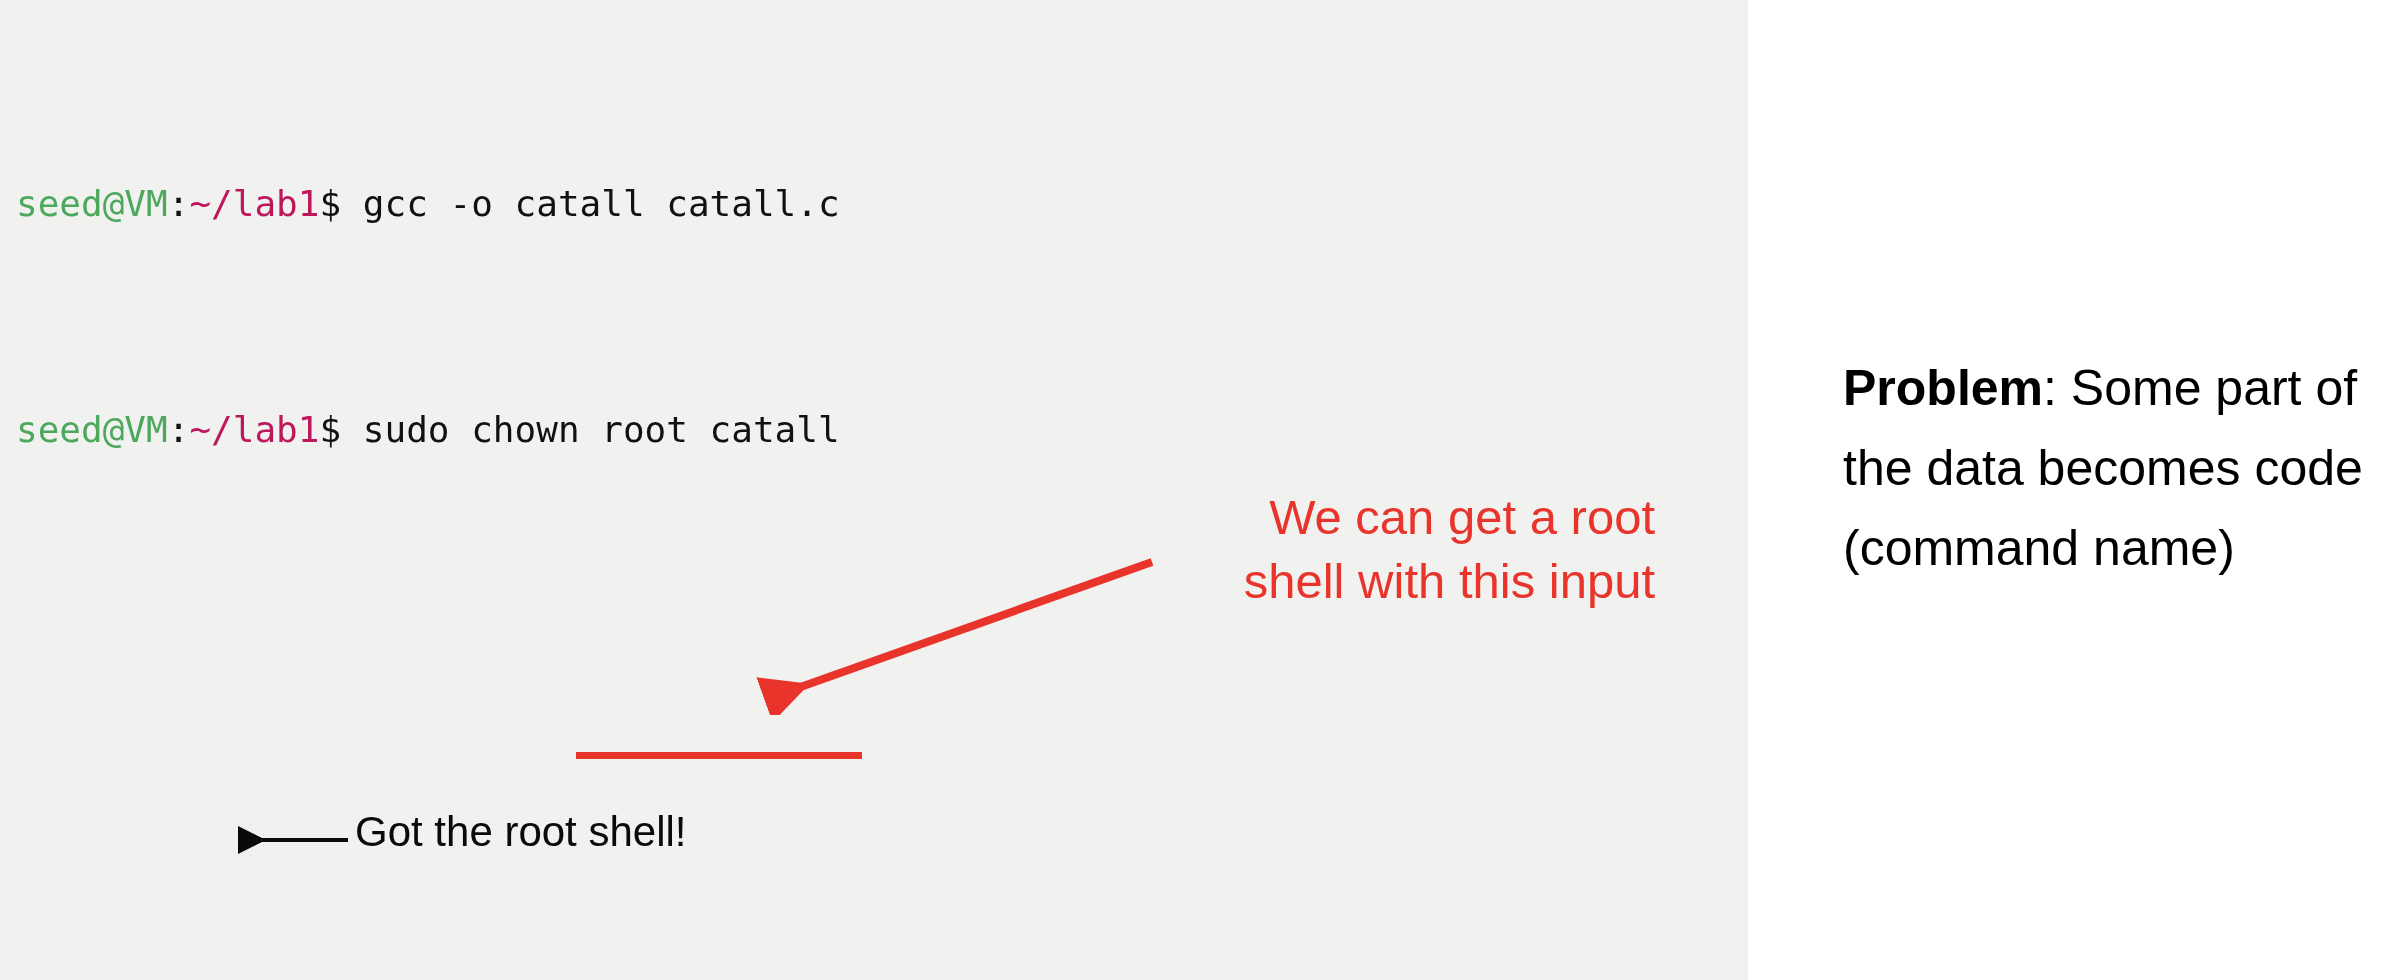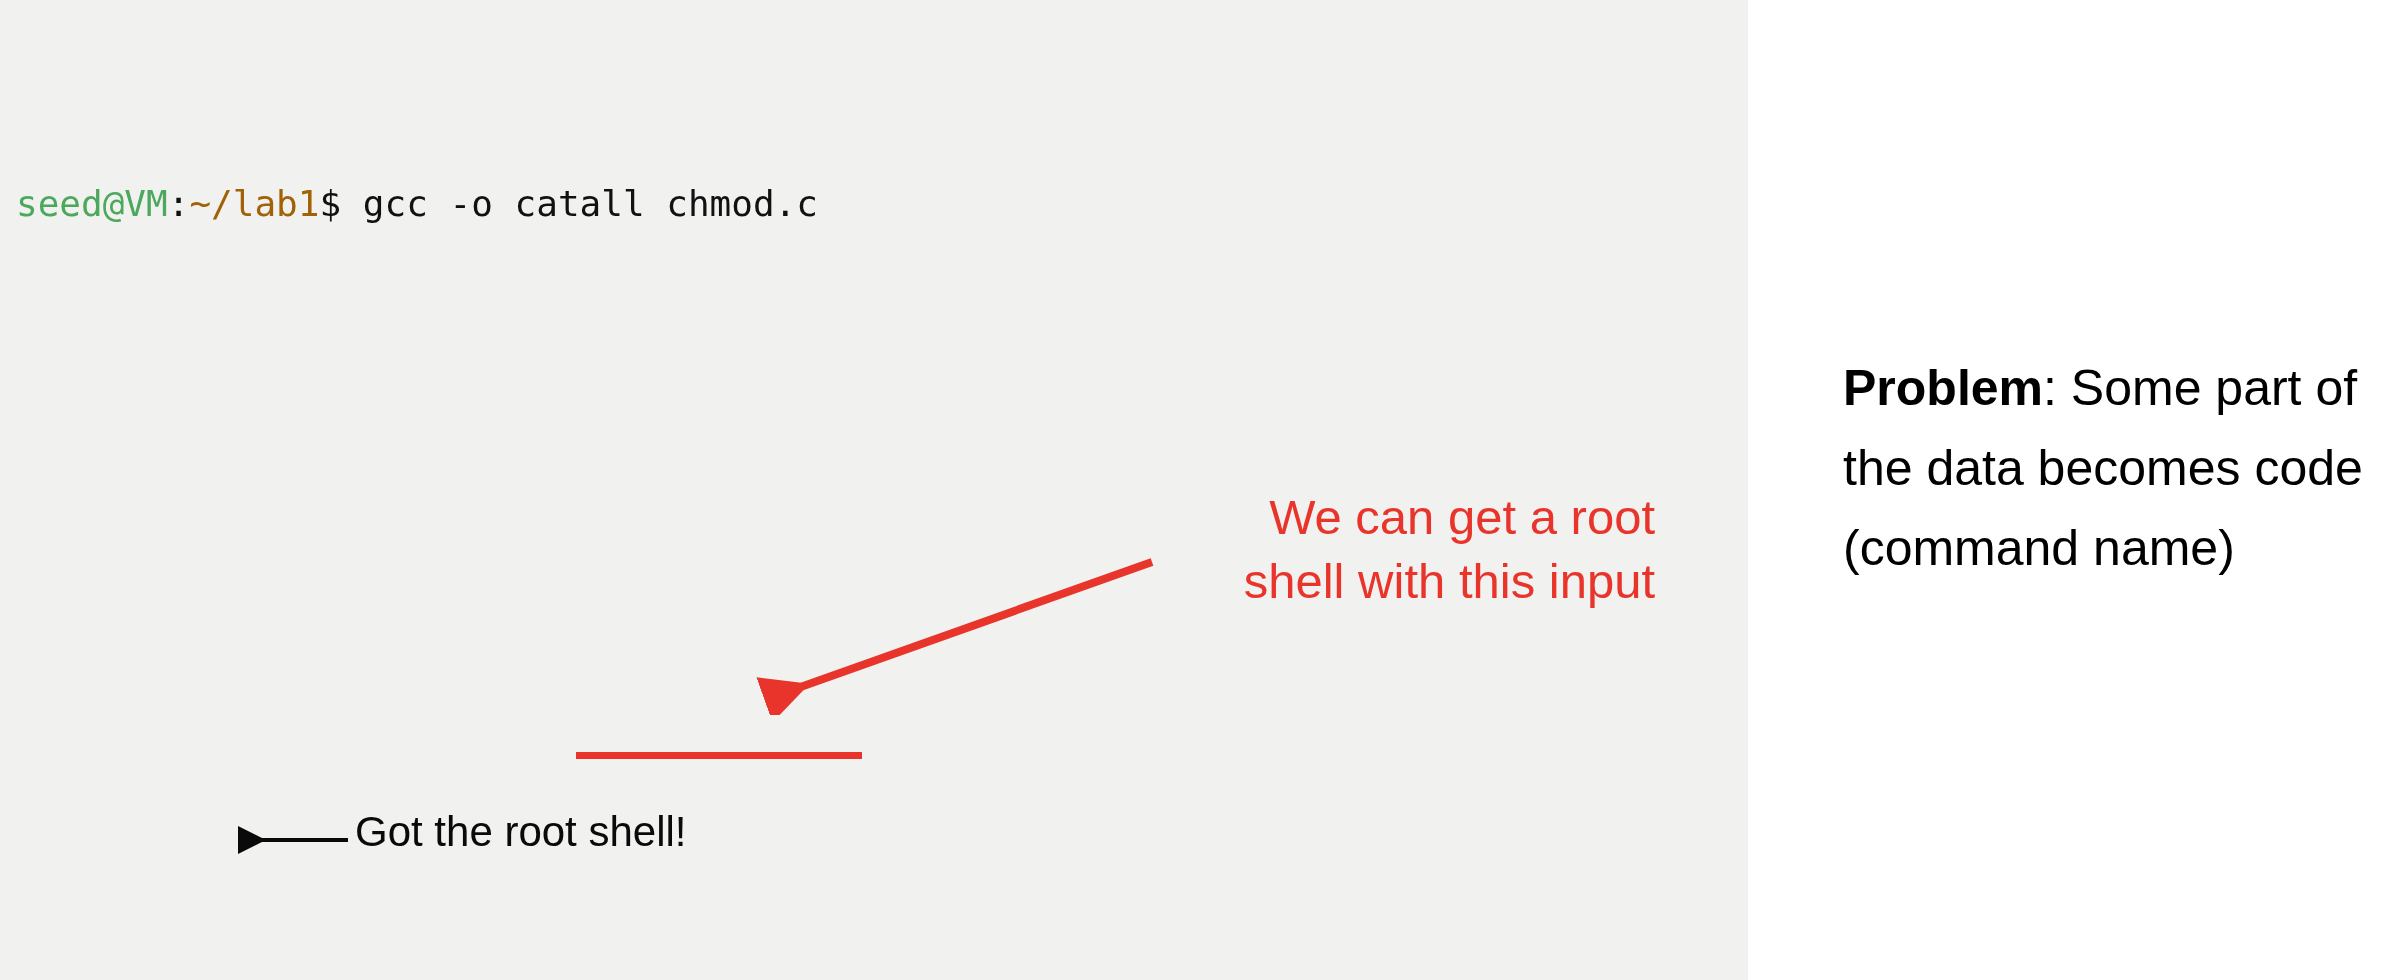--- a/index.html
+++ b/index.html
@@ -34,21 +34,21 @@
     line-height: 56.5px;
     color: #111111;
     white-space: pre;
     letter-spacing: 0px;
   }
   .tline {
     height: 56.5px;
     white-space: pre;
   }
   .user  { color: #4ca85c; }
-  .path  { color: #a16207; margin-top: 48px; }
+  .path  { color: #be185d; margin-top: 48px; }
   .plain { color: #111111; }
 
   
   #arg-underline {
     position: absolute;
     left: 576px;
     top: 752px;
     width: 286px;
     height: 7px;
     background: #e8342a;
@@ -125,22 +125,23 @@
 </style>
 </head>
 <body>
 
 <div id="page">
 
   <div id="terminal-panel">
 
     <div id="terminal-lines">
 
-      <div class="tline"><span class="user">seed@VM</span><span class="plain">:</span><span class="path">~/lab1</span><span class="plain">$ </span><span class="plain">gcc -o catall chmod.c</span></div>
+      <div class="tline"><span class="user">seed@VM</span><span class="plain">:</span><span class="path">~/lab1</span><span class="plain">$ </span><span class="plain">gcc -o catall catall.c</span></div>
 
+      <div class="tline"><span class="user">seed@VM</span><span class="plain">:</span><span class="path">~/lab1</span><span class="plain">$ </span><span class="plain">sudo chown root catall</span></div>
 
 
 
       
 
       
 
       
       
       

